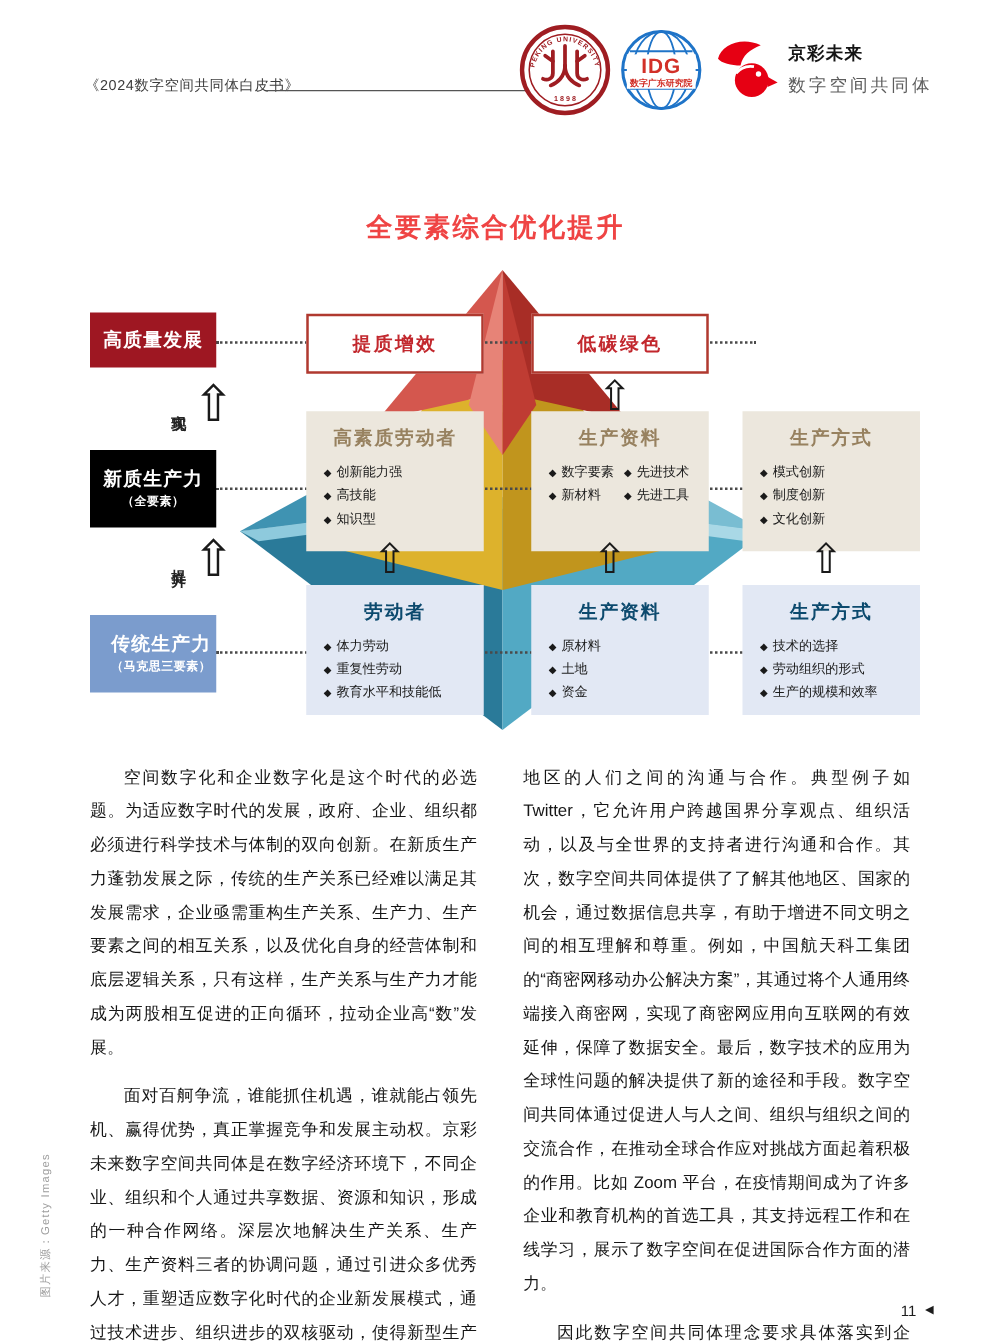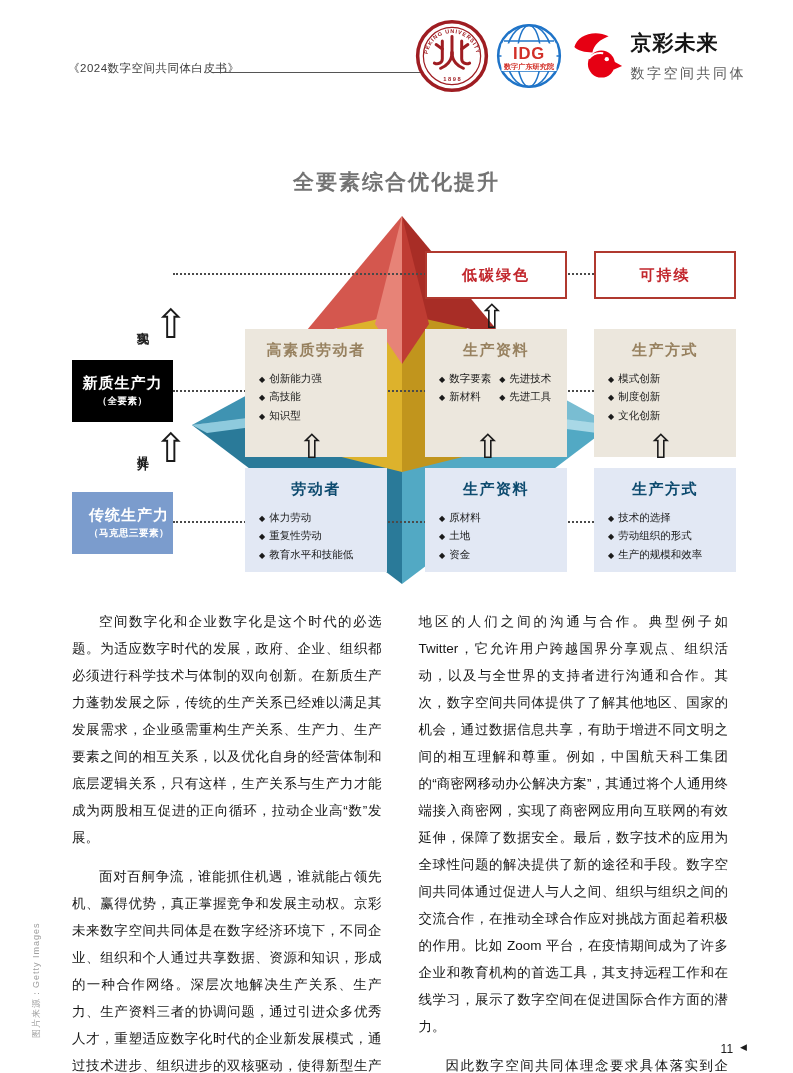--- a/index.html
+++ b/index.html
@@ -9,26 +9,26 @@
     background:#ffffff; overflow:hidden;
     font-family:"Liberation Sans", sans-serif; color:#141414;
   }
 
   
   .header { position:absolute; top:0; left:0; width:100%; height:112px; }
   .book-title { position:absolute; left:68px; top:61px; font-size:11.5px; color:#3c3c3c; letter-spacing:.5px; }
   .header-rule { position:absolute; left:213px; top:72px; width:238px; border-top:1.3px solid #555; }
   .logos { position:absolute; right:47px; top:16px; display:flex; align-items:center; gap:5px; }
   .jc-text { display:flex; flex-direction:column; justify-content:center; margin-left:3px; }
-  .jc-brand { font-size:21px; font-weight:bold; color:#151515; letter-spacing:1px; }
+  .jc-brand { font-size:14px; font-weight:bold; color:#151515; letter-spacing:1px; }
   .jc-tagline { font-size:14px; color:#5c5c5c; letter-spacing:2.5px; margin-top:8px; }
 
   
   .fig-title { margin:168px 0 0; position:absolute; top:0; left:0; width:100%;
-    text-align:center; font-size:21px; font-weight:bold; color:#737373; letter-spacing:2px; }
+    text-align:center; font-size:21px; font-weight:bold; color:#ef4444; letter-spacing:2px; }
 
   
   .diagram { position:absolute; left:57px; top:210px; width:680px; height:382px; }
   .pyramid-svg { position:absolute; left:0; top:0; z-index:0; }
   .dots { position:absolute; left:116px; width:432px; border-top:2px dotted #4a4a4a; z-index:1; }
   .dots.d1 { top:63px; } .dots.d2 { top:180px; } .dots.d3 { top:311px; }
 
   .lvlbox { position:absolute; left:15px; width:101px; z-index:2; color:#fff; text-align:center;
     display:flex; flex-direction:column; justify-content:center; }
   .lvl-red  { top:40px; height:44px; background:#9e1722; }
@@ -36,21 +36,21 @@
   .lvl-blue { top:282px; height:62px; background:#7b9ccd;padding-left:13px; }
   .lvl-title { font-size:15px; font-weight:bold; letter-spacing:1px; }
   .lvl-sub { font-size:9.5px; font-weight:bold; margin-top:2px; letter-spacing:.5px; }
 
   .tbox { position:absolute; top:41px; height:48px; width:142px; z-index:2;
     background:#fff; border:2px solid #b0392f; display:flex; align-items:center; justify-content:center;
     font-size:15px; font-weight:bold; color:#c2272d; letter-spacing:2px; }
   .c1 { left:188px; } .c2 { left:368px; } .c3 { left:537px; }
 
   .fbox { position:absolute; width:142px; z-index:2; padding-top:10px; }
-  .row2 { top:119px; height:128px; background:#ece7dd; }
+  .row2 { top:119px; height:112px; background:#ece7dd; }
   .row3 { top:258px; height:104px; background:#e2e8f4; }
   .fbox-title { text-align:center; font-size:15px; font-weight:bold; letter-spacing:1.5px; margin:2px 0 9px; }
   .row2 .fbox-title { color:#97815f; }
   .row3 .fbox-title { color:#0c4a6e; }
   .fbox ul { list-style:none; margin:0; padding:0 2px 0 14px; }
   .fbox li { font-size:10.5px; color:#1a1a1a; line-height:1.75; display:flex; gap:4px; align-items:baseline; }
   .dm { font-size:8px; flex:0 0 auto; }
   .cols2 { display:flex; }
   .cols2 ul { padding-right:0; }
   .cols2 ul + ul { padding-left:8px; }
@@ -154,34 +154,37 @@
       <polygon points="345,6 245,126 335,106" fill="#d4574e"></polygon>
       <polygon points="345,6 445,126 355,106" fill="#a82d26"></polygon>
       <polygon points="345,6 318,114 345,154" fill="#e78377"></polygon>
       <polygon points="345,6 372,114 345,154" fill="#bf3c33"></polygon>
     </svg>
 
     <div class="dots d1"></div>
     <div class="dots d2"></div>
     <div class="dots d3"></div>
 
+    <div class="lvlbox lvl-red">
+      <div class="lvl-title">高质量发展</div>
+    </div>
     <div class="lvlbox lvl-tan">
       <div class="lvl-title">新质生产力</div>
       <div class="lvl-sub">（全要素）</div>
     </div>
     <div class="lvlbox lvl-blue">
       <div class="lvl-title">传统生产力</div>
       <div class="lvl-sub">（马克思三要素）</div>
     </div>
 
+    <div class="tbox c1">
+        <span>提质增效</span>
+      </div>
     <div class="tbox c2">
         <span>低碳绿色</span>
-      </div>
-    <div class="tbox c3">
-        <span>可持续</span>
       </div>
 
     <div class="fbox row2 c1">
       <div class="fbox-title">高素质劳动者</div>
       <ul>
         <li>
             <span class="dm">◆</span>
             <span>创新能力强</span>
           </li>
         <li>

